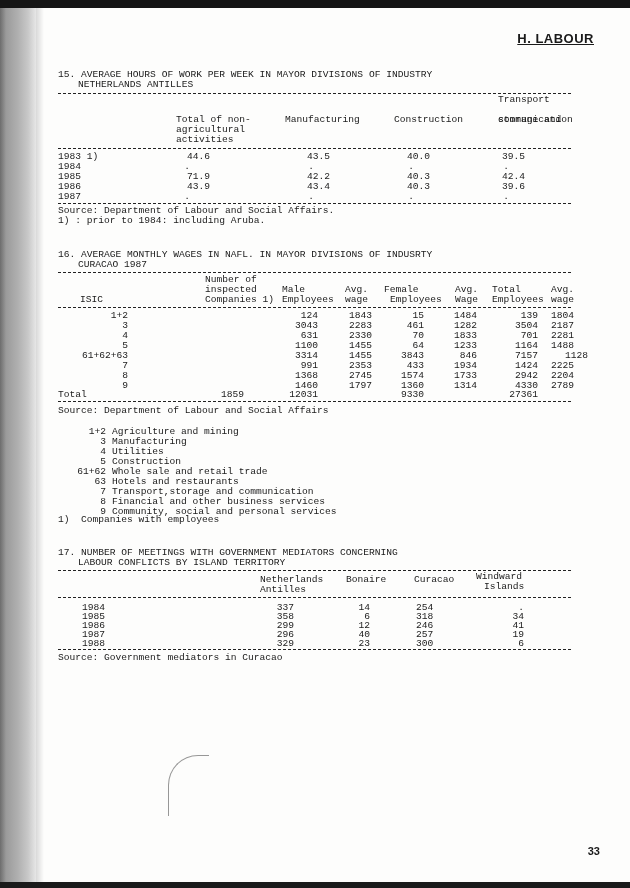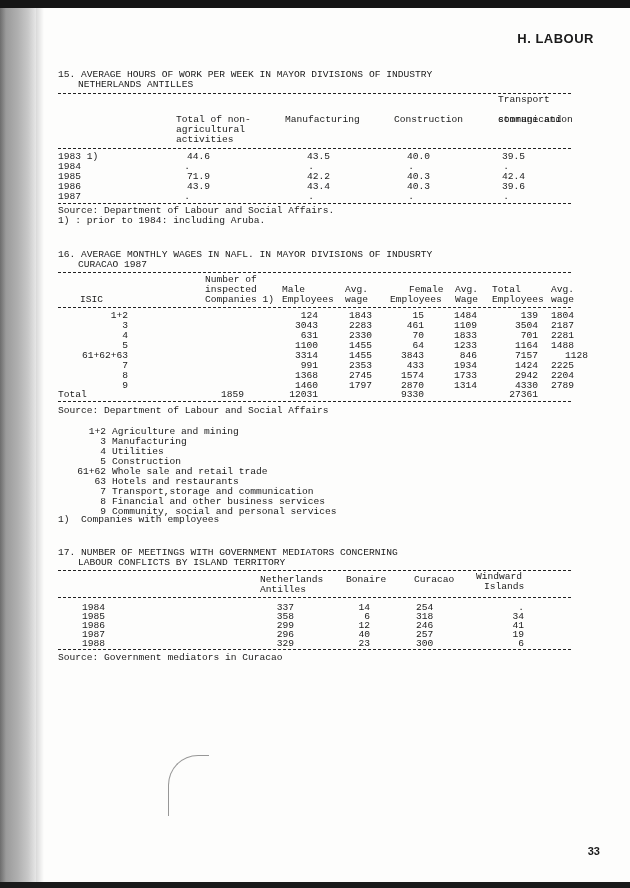--- a/index.html
+++ b/index.html
@@ -13,21 +13,21 @@
   .bottom-bar { position: absolute; left: 0; bottom: 0; width: 630px; height: 6px; background: #1a1a1a; }
   .binding {
     position: absolute; left: 0; top: 8px; width: 36px; height: 874px;
     background: linear-gradient(to right, #6d6d6d 0px, #9a9a9a 6px, #b0b0b0 18px, #c8c8c8 28px, #e6e6e6 36px);
   }
   .binding-edge { position: absolute; left: 36px; top: 8px; width: 8px; height: 874px;
     background: linear-gradient(to right, #d9d9d9, #fdfdfc); }
   .page { position: absolute; left: 0; top: 0; width: 630px; height: 888px; font-size: 9.6px; line-height: 10px; }
   .t { position: absolute; white-space: pre; }
   .r { text-align: right; }
-  .section-header { position: absolute; right: 36px; top: 34px; font-family: "Liberation Sans", sans-serif; font-weight: bold; font-size: 13px; letter-spacing: 0.5px; }
+  .section-header { position: absolute; right: 36px; top: 34px; font-family: "Liberation Sans", sans-serif; font-weight: bold; font-size: 13px; letter-spacing: 0.5px; text-decoration: underline; }
   .dash { position: absolute; left: 58px; width: 513px; height: 0; border-top: 1.5px dashed #222; }
   .pagenum { position: absolute; right: 30px; top: 846px; font-family: "Liberation Sans", sans-serif; font-weight: bold; font-size: 11px; }
   .scribble { position:absolute; left: 168px; top: 755px; width: 40px; height: 60px; border-left: 1px solid #555; border-top: 1px solid #555; border-radius: 30px 0 0 0; opacity: .6; }
 </style>
 </head>
 <body>
 
 <div class="top-bar"></div>
 <div class="binding"></div>
 <div class="binding-edge"></div>
@@ -99,21 +99,21 @@
 
     <div class="t" style="left:205px;top:275px">Number of</div>
     <div class="t" style="left:205px;top:285px">inspected</div>
     <div class="t" style="left:205px;top:295px">Companies 1)</div>
 
     <div class="t" style="left:80px;top:295px">ISIC</div>
     <div class="t" style="left:282px;top:285px">Male</div>
     <div class="t" style="left:282px;top:295px">Employees</div>
     <div class="t" style="left:345px;top:285px">Avg.</div>
     <div class="t" style="left:345px;top:295px">wage</div>
-    <div class="t" style="left:409px;top:285px">Female</div>
+    <div class="t" style="left:384px;top:285px">Female</div>
     <div class="t" style="left:390px;top:295px">Employees</div>
     <div class="t" style="left:455px;top:285px">Avg.</div>
     <div class="t" style="left:455px;top:295px">Wage</div>
     <div class="t" style="left:492px;top:285px">Total</div>
     <div class="t" style="left:492px;top:295px">Employees</div>
     <div class="t" style="left:551px;top:285px">Avg.</div>
     <div class="t" style="left:551px;top:295px">wage</div>
 
     <div class="dash" style="top:307px"></div>
 
@@ -125,21 +125,21 @@
           <div class="t r" style="left:380px;width:44px;top:311px">15</div>
           <div class="t r" style="left:432px;width:45px;top:311px">1484</div>
           <div class="t r" style="left:488px;width:50px;top:311px">139</div>
           <div class="t r" style="left:535px;width:39px;top:311px">1804</div>
         </div>
         <div>
           <div class="t r" style="left:58px;width:70px;top:321px">3</div>
           <div class="t r" style="left:270px;width:48px;top:321px">3043</div>
           <div class="t r" style="left:328px;width:44px;top:321px">2283</div>
           <div class="t r" style="left:380px;width:44px;top:321px">461</div>
-          <div class="t r" style="left:432px;width:45px;top:321px">1109</div>
+          <div class="t r" style="left:432px;width:45px;top:321px">1282</div>
           <div class="t r" style="left:488px;width:50px;top:321px">3504</div>
           <div class="t r" style="left:535px;width:39px;top:321px">2187</div>
         </div>
         <div>
           <div class="t r" style="left:58px;width:70px;top:331px">4</div>
           <div class="t r" style="left:270px;width:48px;top:331px">631</div>
           <div class="t r" style="left:328px;width:44px;top:331px">2330</div>
           <div class="t r" style="left:380px;width:44px;top:331px">70</div>
           <div class="t r" style="left:432px;width:45px;top:331px">1833</div>
           <div class="t r" style="left:488px;width:50px;top:331px">701</div>
@@ -178,21 +178,21 @@
           <div class="t r" style="left:328px;width:44px;top:371px">2745</div>
           <div class="t r" style="left:380px;width:44px;top:371px">1574</div>
           <div class="t r" style="left:432px;width:45px;top:371px">1733</div>
           <div class="t r" style="left:488px;width:50px;top:371px">2942</div>
           <div class="t r" style="left:535px;width:39px;top:371px">2204</div>
         </div>
         <div>
           <div class="t r" style="left:58px;width:70px;top:381px">9</div>
           <div class="t r" style="left:270px;width:48px;top:381px">1460</div>
           <div class="t r" style="left:328px;width:44px;top:381px">1797</div>
-          <div class="t r" style="left:380px;width:44px;top:381px">2870</div>
+          <div class="t r" style="left:380px;width:44px;top:381px">1360</div>
           <div class="t r" style="left:432px;width:45px;top:381px">1314</div>
           <div class="t r" style="left:488px;width:50px;top:381px">4330</div>
           <div class="t r" style="left:535px;width:39px;top:381px">2789</div>
         </div>
       </div>
 
     <div class="t" style="left:58px;top:390px">Total</div>
     <div class="t r" style="left:200px;width:44px;top:390px">1859</div>
     <div class="t r" style="left:270px;width:48px;top:390px">12031</div>
     <div class="t r" style="left:380px;width:44px;top:390px">9330</div>

